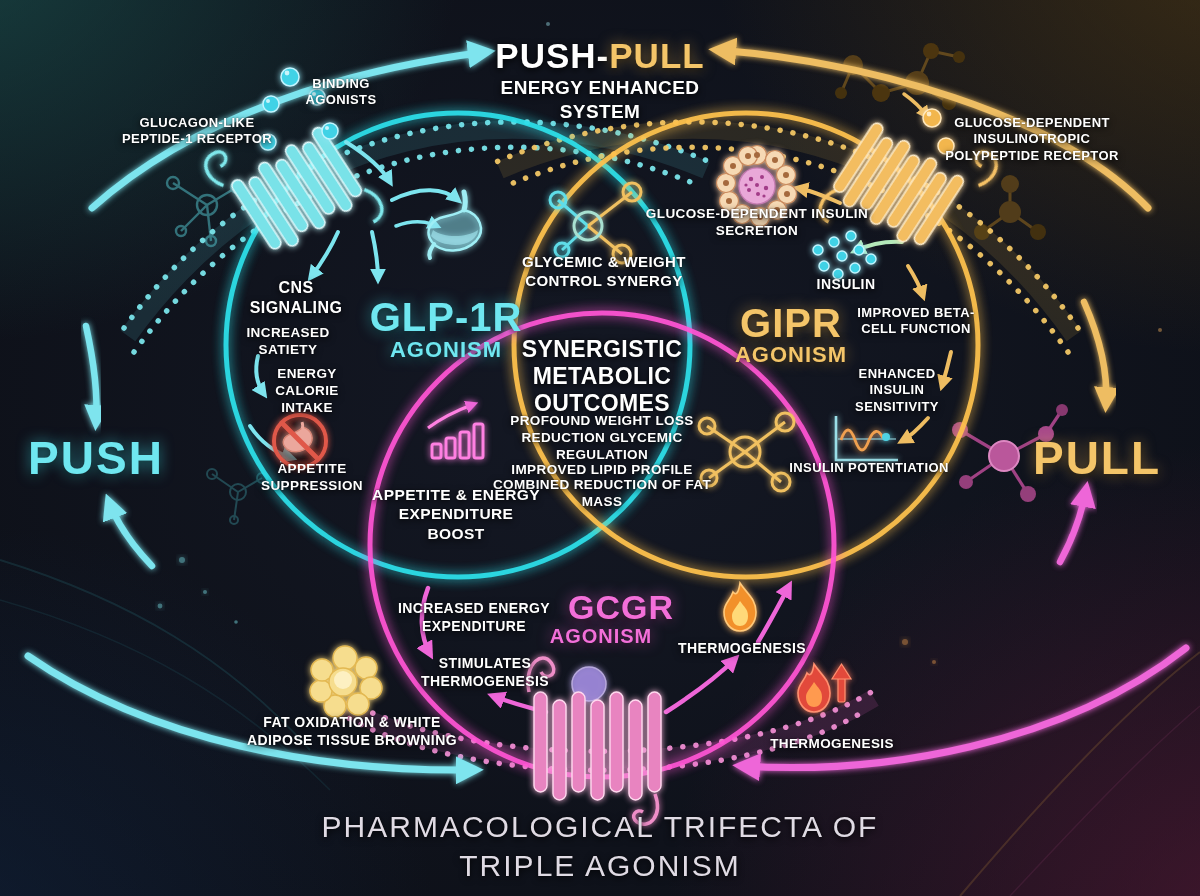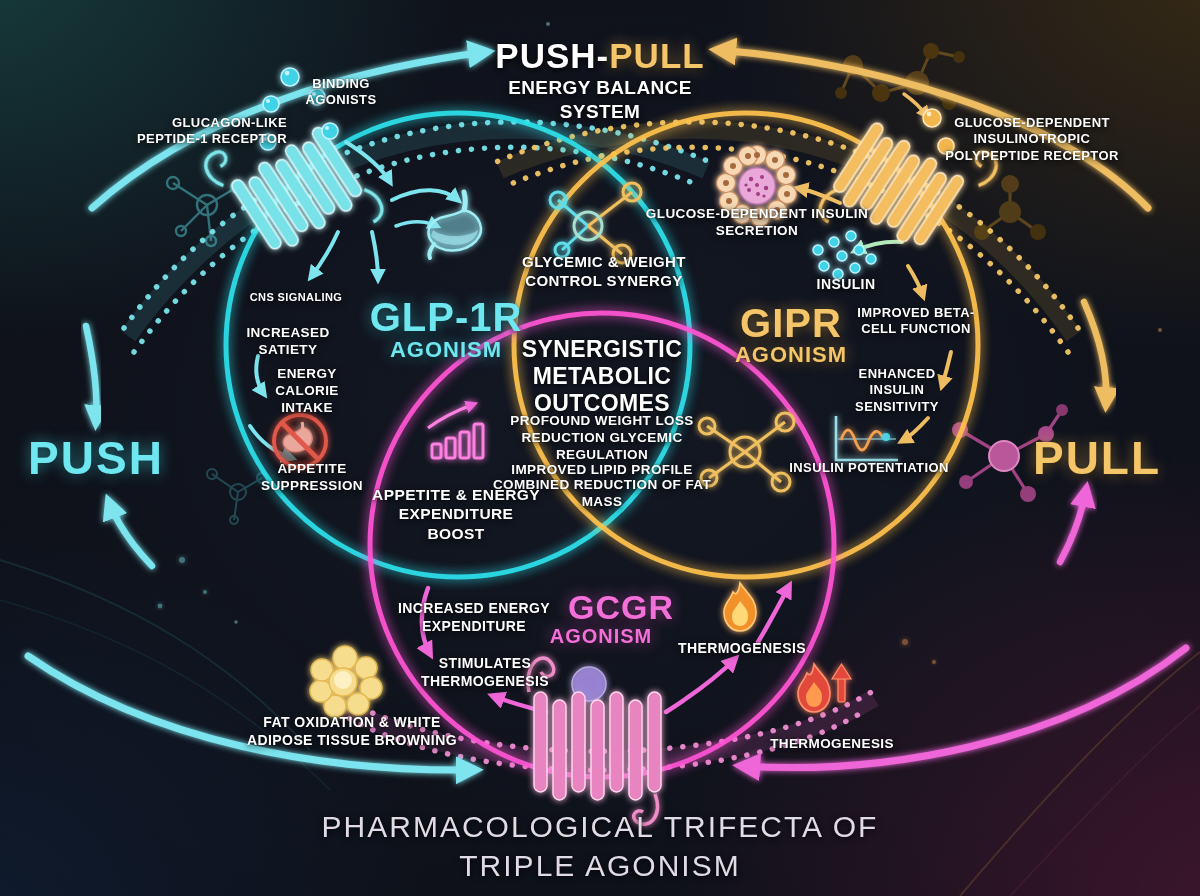--- a/index.html
+++ b/index.html
@@ -397,25 +397,25 @@
           <circle cx="-23" cy="-12" r="11"></circle>
           <circle cx="-2" cy="0" r="14"></circle>
     </g>
     <circle cx="-2" cy="-2" r="9" fill="#fdf0c2"></circle>
   </g>
 </svg>
 
 <div class="lbl" style="left:600px;top:56px;font-size:35px;letter-spacing:1px;">
   <span>PUSH-</span><span class="gold">PULL</span>
 </div>
-<div class="lbl" style="left:600px;top:100px;width:230px;font-size:19px;">ENERGY BALANCE SYSTEM</div>
-
-<div class="lbl" style="left:197px;top:131px;width:180px;font-size:13px;text-align:right;">GLUCAGON-LIKE PEPTIDE-1 RECEPTOR</div>
+<div class="lbl" style="left:600px;top:100px;width:230px;font-size:19px;">ENERGY ENHANCED SYSTEM</div>
+
+<div class="lbl" style="left:197px;top:131px;width:180px;font-size:13px;">GLUCAGON-LIKE PEPTIDE-1 RECEPTOR</div>
 <div class="lbl" style="left:341px;top:92px;width:120px;font-size:13px;">BINDING AGONISTS</div>
-<div class="lbl" style="left:296px;top:298px;width:115px;font-size:11px;">CNS SIGNALING</div>
+<div class="lbl" style="left:296px;top:298px;width:115px;font-size:16px;">CNS SIGNALING</div>
 <div class="lbl" style="left:288px;top:342px;width:130px;font-size:13.5px;">INCREASED SATIETY</div>
 <div class="lbl" style="left:307px;top:391px;width:110px;font-size:13.5px;">ENERGY CALORIE INTAKE</div>
 <div class="lbl" style="left:312px;top:478px;width:160px;font-size:13.5px;">APPETITE SUPPRESSION</div>
 
 <div class="lbl name cyan" style="left:446px;top:317px;font-size:40px;">GLP-1R</div>
 <div class="lbl name cyan" style="left:446px;top:350px;font-size:22px;">AGONISM</div>
 
 <div class="lbl" style="left:604px;top:272px;width:190px;font-size:15px;">GLYCEMIC &amp; WEIGHT CONTROL SYNERGY</div>
 
 <div class="lbl" style="left:602px;top:377px;width:205px;font-size:23px;line-height:1.18;">SYNERGISTIC METABOLIC OUTCOMES</div>

